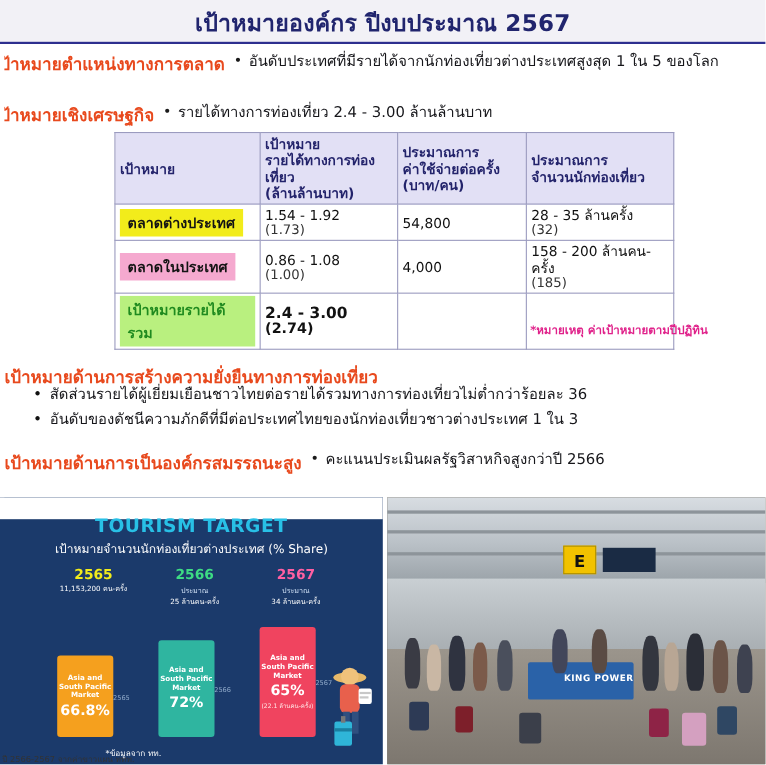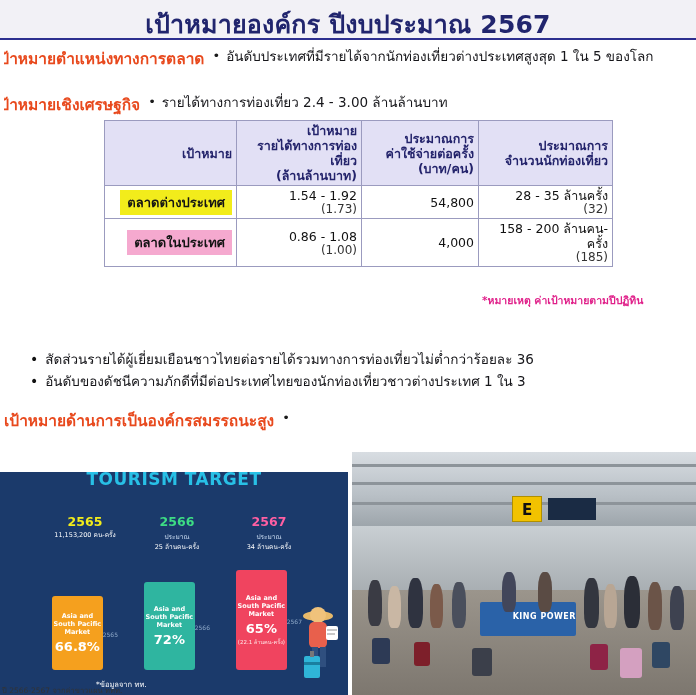--- a/index.html
+++ b/index.html
@@ -13,21 +13,21 @@
   }
   .page { position:relative; width:696px; height:695px; background:#fff; }
 
   
   .header {
     position:absolute; left:0; top:0; width:696px; height:40px;
     background:#f2f1f6; border-bottom:2px solid #2d2f8f;
   }
   .header-title {
     position:absolute; left:0; top:4px; width:696px; text-align:center;
-    color:#21256e; font-size:25px; font-weight:bold; letter-spacing:0.2px;
+    color:#21256e; font-size:21px; font-weight:bold; letter-spacing:0.2px;
   }
 
   
   .row { position:absolute; display:flex; align-items:flex-start; }
   .bullet-head {
     color:#e8491d; font-size:15.5px; font-weight:bold; white-space:nowrap;
   }
   .bullet-dot {
     color:#1a1a1a; font-size:13px; margin:0 6px 0 8px; line-height:20px;
   }
@@ -37,21 +37,21 @@
   .r2 { left:-6px; top:92px; }
 
   
   .tbl {
     position:absolute; left:104px; top:120px;
     border-collapse:collapse;
     font-size:12px; color:#111;
   }
   .tbl td, .tbl th {
     border:1px solid #9b9bbf;
-    text-align:right; vertical-align:middle;
+    text-align:left; vertical-align:middle;
     padding:2px 4px;
   }
   .th-cell {
     background:#e2e0f5; color:#23236b; font-weight:bold; font-size:12.5px;
     height:62px; line-height:15px;
   }
   .col-label { width:132px; }
   .col-rev   { width:125px; }
   .col-spend { width:117px; }
   .col-tourist { width:134px; }
@@ -238,44 +238,60 @@
         <div class="num-main">0.86 - 1.08</div>
         <div class="num-sub">(1.00)</div>
       </td>
       <td class="num-main">4,000</td>
       <td>
         <div class="num-main">158 - 200 ล้านคน-ครั้ง</div>
         <div class="num-sub">(185)</div>
       </td>
     </tr>
 
+    <tr class="bold-row">
+      <td class="lbl-cell">
+        <span class="chip chip-green">เป้าหมายรายได้รวม</span>
+      </td>
+      <td>
+        <div class="num-main">2.4 - 3.00</div>
+        <div class="num-sub">(2.74)</div>
+      </td>
+      <td></td>
+      <td></td>
+    </tr>
   </tbody>
     </table>
 
   <div class="note">*หมายเหตุ ค่าเป้าหมายตามปีปฏิทิน</div>
 
+  <div class="row r3">
+    <span class="bullet-head">เป้าหมายด้านการสร้างความยั่งยืนทางการท่องเที่ยว</span>
+  </div>
   <div class="sub-list">
     <div class="sub-item">
       <span class="sub-dot">•</span>
       <span class="sub-text">สัดส่วนรายได้ผู้เยี่ยมเยือนชาวไทยต่อรายได้รวมทางการท่องเที่ยวไม่ต่ำกว่าร้อยละ 36</span>
     </div>
     <div class="sub-item">
       <span class="sub-dot">•</span>
       <span class="sub-text">อันดับของดัชนีความภักดีที่มีต่อประเทศไทยของนักท่องเที่ยวชาวต่างประเทศ 1 ใน 3</span>
     </div>
   </div>
 
   <div class="row r4">
     <span class="bullet-head">เป้าหมายด้านการเป็นองค์กรสมรรถนะสูง</span>
     <span class="bullet-dot">•</span>
+    <span class="bullet-text">คะแนนประเมินผลรัฐวิสาหกิจสูงกว่าปี 2566</span>
   </div>
 
   <div class="panel-left">
     <div class="white-strip"></div>
     <div class="tt-title">TOURISM TARGET</div>
+    <div class="tt-sub">เป้าหมายจำนวนนักท่องเที่ยวต่างประเทศ (% Share)</div>
 
     <div class="years">
       <div class="year-col">
         <div class="year-label y1">2565</div>
         <div class="year-val">11,153,200 คน-ครั้ง</div>
       </div>
       <div class="year-col">
         <div class="year-label y2">2566</div>
         <div class="year-note">ประมาณ</div>
         <div class="year-val">25 ล้านคน-ครั้ง</div>

